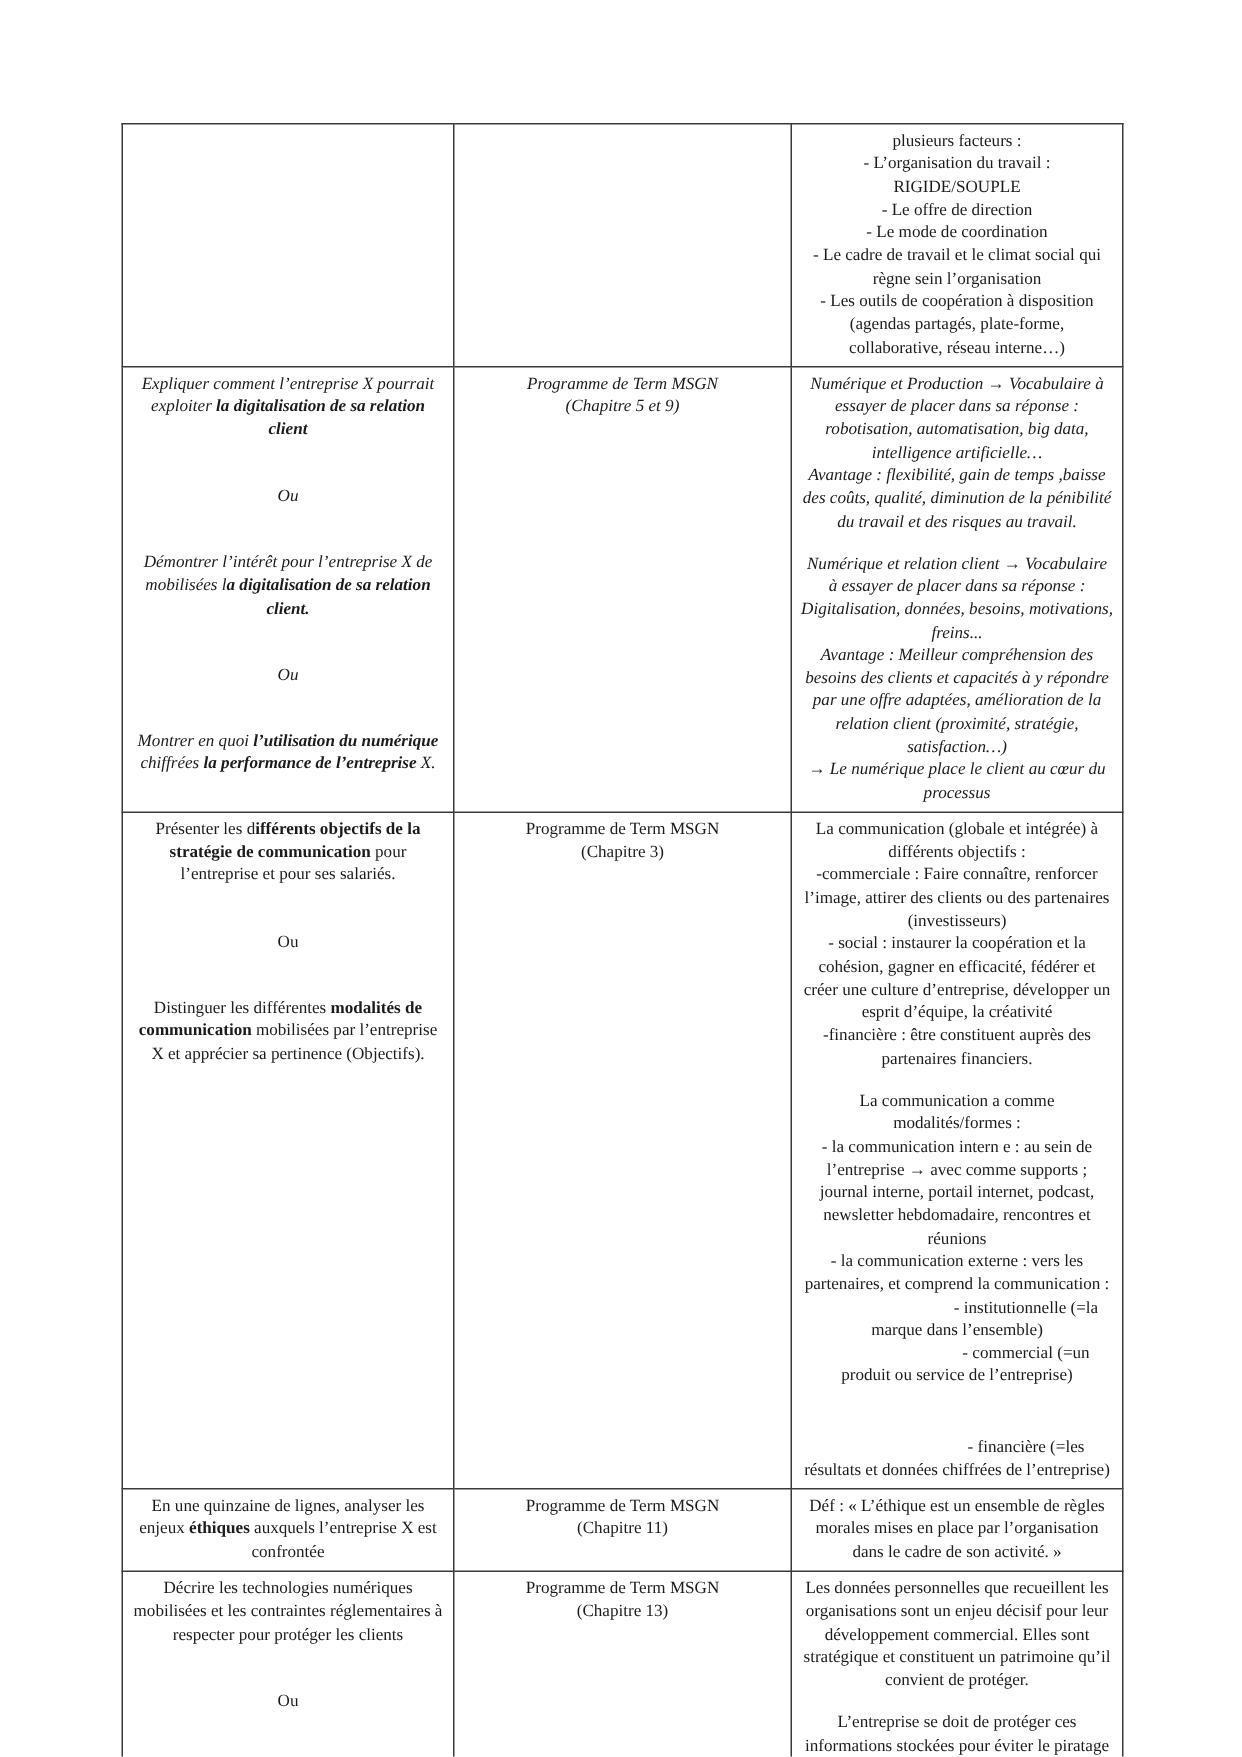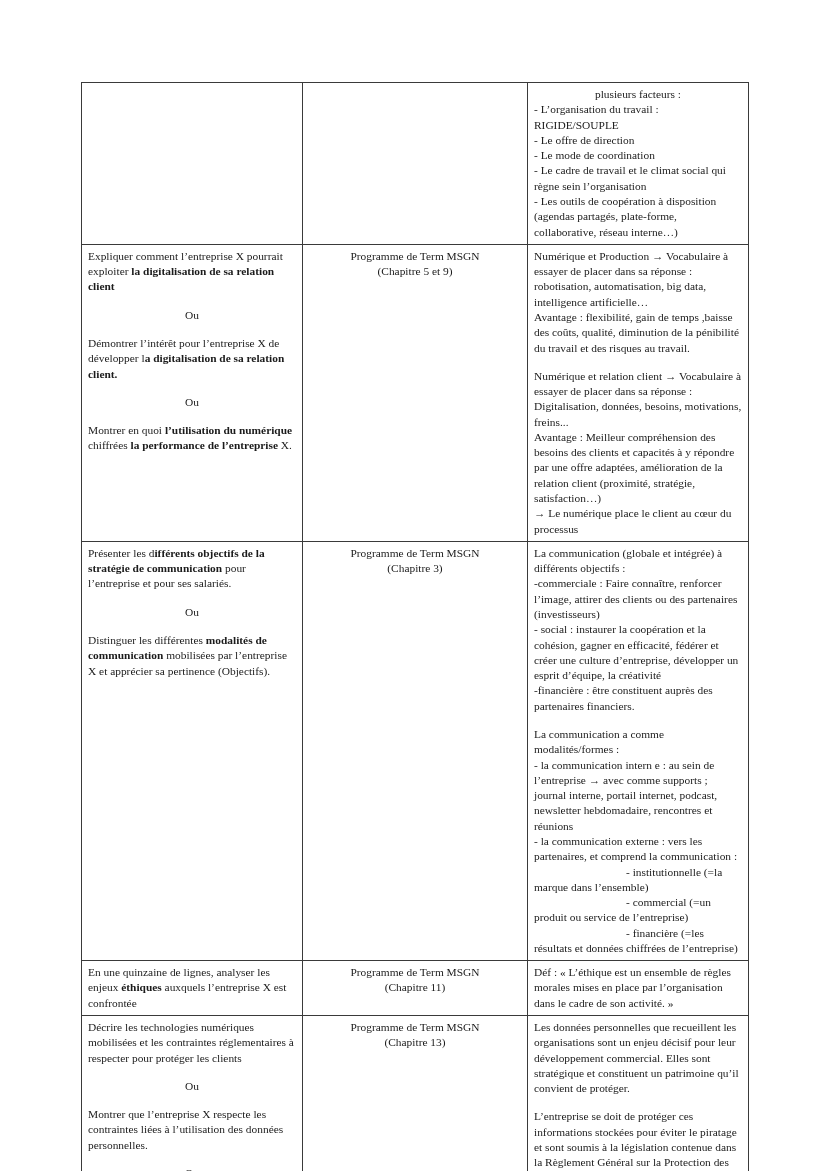--- a/index.html
+++ b/index.html
@@ -39,25 +39,25 @@
     line-height: 1.34;
   }
   col.c1 { width: 221px; }
   col.c2 { width: 225px; }
   col.c3 { width: 221px; }
 
   td.col-a { vertical-align: middle; }
   td.col-b { text-align: center; vertical-align: top; padding-top: 6px; }
   td.col-c { vertical-align: top; }
 
-  .p { margin: 0 0 0 0; }
+  .p { margin: 0 0 0 0; text-align: center; }
   .gap { height: 13px; }
   .ou {
     text-align: center;
-    margin: 0;
+    margin: 16px;
   }
   b, .b { font-weight: bold; }
 
   .indent-1 { padding-left: 92px; text-indent: 0; }
 </style>
 </head>
 <body>
 
 <div id="page">
   <table class="exam-table">
@@ -72,27 +72,27 @@
           <td class="col-b"></td>
           <td class="col-c">
             <p class="p" style="text-align: center;">plusieurs facteurs :</p>
             <p class="p">- L’organisation du travail : RIGIDE/SOUPLE</p>
             <p class="p">- Le offre de direction</p>
             <p class="p">- Le mode de coordination</p>
             <p class="p">- Le cadre de travail et le climat social qui règne sein l’organisation</p>
             <p class="p">- Les outils de coopération à disposition (agendas partagés, plate-forme, collaborative, réseau interne…)</p>
           </td>
         </tr>
-        <tr style="height: 237px;">
+        <tr style="height: 237px; font-style: italic;">
           <td class="col-a">
             <p class="p"><span>Expliquer comment l’entreprise X pourrait exploiter </span><b>la digitalisation de sa relation client</b></p>
             <div class="gap"></div>
             <p class="p ou">Ou</p>
             <div class="gap"></div>
-            <p class="p"><span>Démontrer l’intérêt pour l’entreprise X de développer l</span><b>a digitalisation de sa relation client.</b></p>
+            <p class="p"><span>Démontrer l’intérêt pour l’entreprise X de mobilisées l</span><b>a digitalisation de sa relation client.</b></p>
             <div class="gap"></div>
             <p class="p ou">Ou</p>
             <div class="gap"></div>
             <p class="p"><span>Montrer en quoi </span><b>l’utilisation du numérique</b><span> chiffrées </span><b>la performance de l’entreprise</b><span> X.</span></p>
           </td>
           <td class="col-b">
             <p class="p">Programme de Term MSGN</p>
             <p class="p">(Chapitre 5 et 9)</p>
           </td>
           <td class="col-c">
@@ -120,21 +120,21 @@
             <p class="p">La communication (globale et intégrée) à différents objectifs :</p>
             <p class="p">-commerciale : Faire connaître, renforcer l’image, attirer des clients ou des partenaires (investisseurs)</p>
             <p class="p">- social : instaurer la coopération et la cohésion, gagner en efficacité, fédérer et créer une culture d’entreprise, développer un esprit d’équipe, la créativité</p>
             <p class="p">-financière : être constituent auprès des partenaires financiers.</p>
             <div class="gap"></div>
             <p class="p">La communication a comme modalités/formes :</p>
             <p class="p">- la communication intern  e : au sein de l’entreprise  →  avec comme supports ; journal interne, portail internet, podcast, newsletter hebdomadaire, rencontres et réunions</p>
             <p class="p">- la communication externe : vers les partenaires, et comprend la communication :</p>
             <p class="p indent-1" style="padding-left: 0px; text-indent: 92px;">- institutionnelle (=la marque dans l’ensemble)</p>
             <p class="p indent-1" style="padding-left: 0px; text-indent: 92px;">-  commercial (=un produit ou service de l’entreprise)</p>
-            <p class="p indent-1" style="padding-left: 0px; text-indent: 92px;">- financière (=les résultats et données chiffrées de l’entreprise)</p>
+            <p class="p indent-1" style="padding-left: 0px; text-indent: 92px; margin-top: 32px;">- financière (=les résultats et données chiffrées de l’entreprise)</p>
           </td>
         </tr>
         <tr style="height: 48px;">
           <td class="col-a">
             <p class="p"><span>En une quinzaine de lignes, analyser les enjeux </span><b>éthiques</b><span> auxquels l’entreprise X est confrontée</span></p>
           </td>
           <td class="col-b">
             <p class="p">Programme de Term MSGN</p>
             <p class="p">(Chapitre 11)</p>
           </td>

